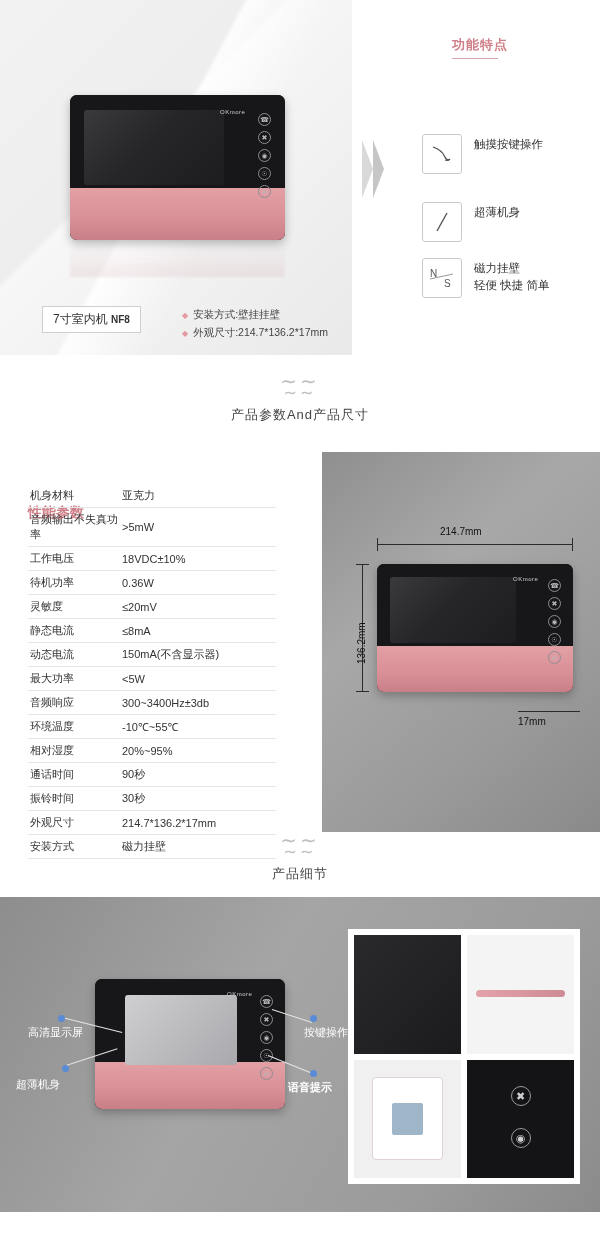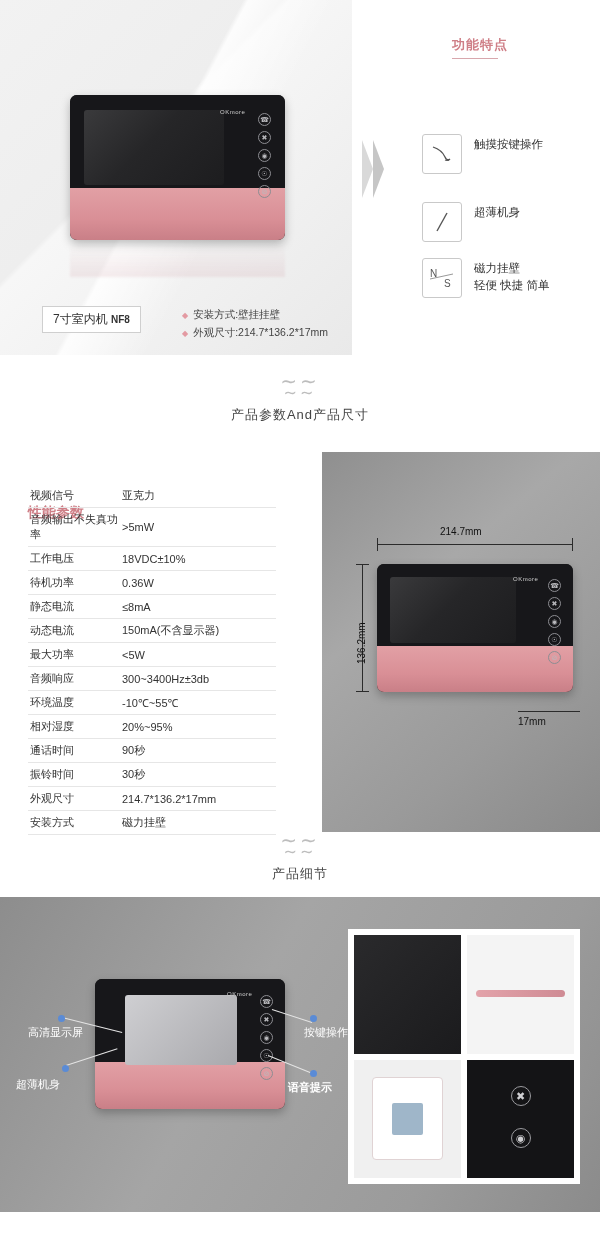--- a/index.html
+++ b/index.html
@@ -282,34 +282,38 @@
   <div class="chev small">∼∼</div>
   <div class="divider-label">产品参数And产品尺寸</div>
 </div>
 
 <div class="specs-wrap">
   <div class="spec-title">性能参数</div>
 
   <table class="spec">
     <tbody>
       <tr>
-          <td class="k">视频信号</td>
+          <td class="k">机身材料</td>
           <td class="v">亚克力</td>
         </tr>
       <tr>
           <td class="k">音频输出不失真功率</td>
           <td class="v">&gt;5mW</td>
         </tr>
       <tr>
           <td class="k">工作电压</td>
           <td class="v">18VDC±10%</td>
         </tr>
       <tr>
           <td class="k">待机功率</td>
           <td class="v">0.36W</td>
+        </tr>
+      <tr>
+          <td class="k">灵敏度</td>
+          <td class="v">≤20mV</td>
         </tr>
       <tr>
           <td class="k">静态电流</td>
           <td class="v">≤8mA</td>
         </tr>
       <tr>
           <td class="k">动态电流</td>
           <td class="v">150mA(不含显示器)</td>
         </tr>
       <tr>

